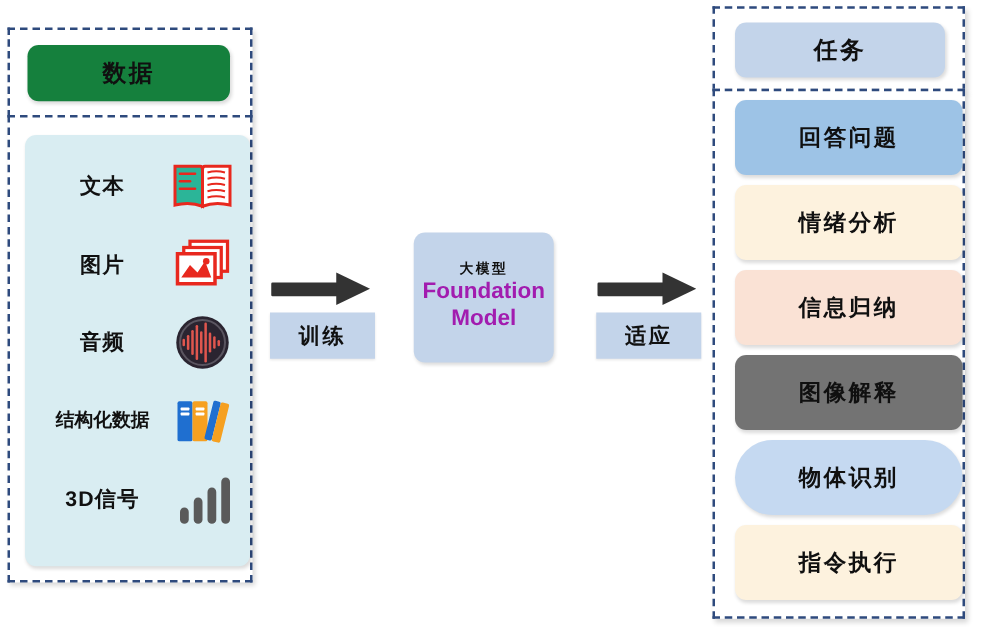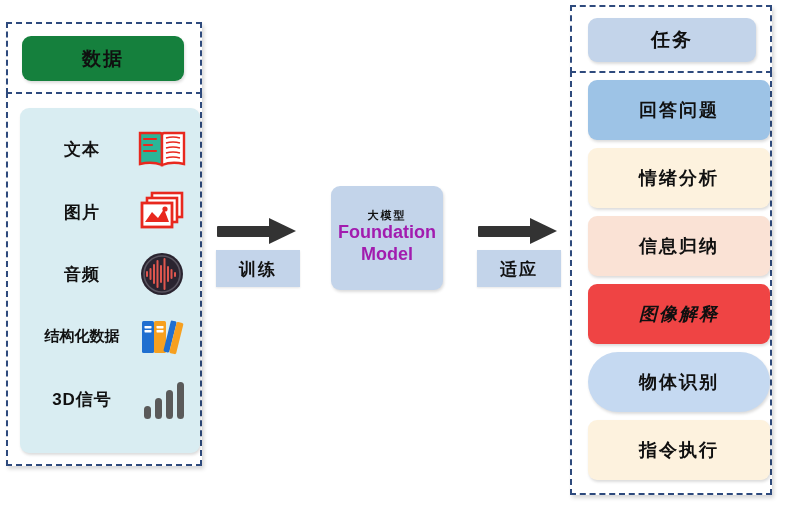--- a/index.html
+++ b/index.html
@@ -298,21 +298,21 @@
 
   <div class="panel task-item" style="top:80px;  background:#9dc3e6;">
     <span class="box-label">回答问题</span>
   </div>
   <div class="panel task-item" style="top:148px; background:#fdf2de;">
     <span class="box-label">情绪分析</span>
   </div>
   <div class="panel task-item" style="top:216px; background:#fae2d5;">
     <span class="box-label">信息归纳</span>
   </div>
-  <div class="panel task-item" style="top:284px; background:#ef4444;font-style:italic;">
+  <div class="panel task-item" style="top:284px; background:#737373;">
     <span class="box-label">图像解释</span>
   </div>
   <div class="panel task-item" style="top:352px; background:#c5d9f1;border-radius:30px;">
     <span class="box-label">物体识别</span>
   </div>
   <div class="panel task-item" style="top:420px; background:#fdf2de;padding-left:27px;">
     <span class="box-label">指令执行</span>
   </div>
 
 </div>

